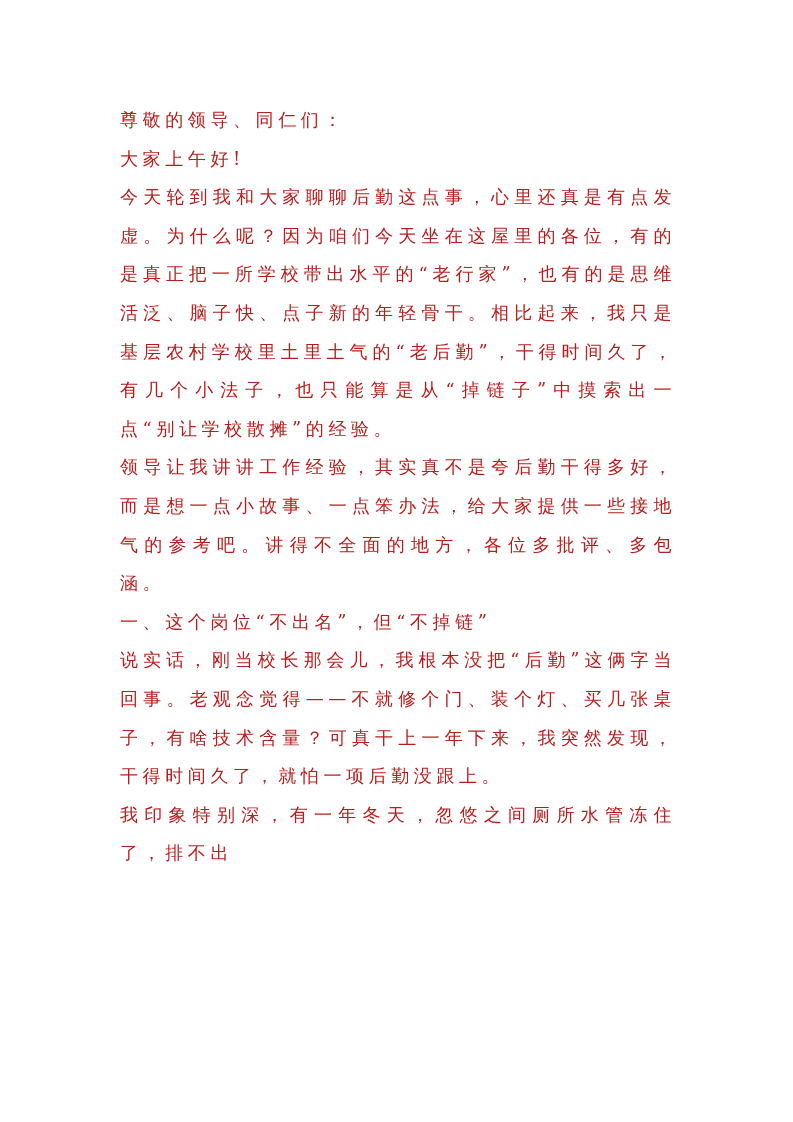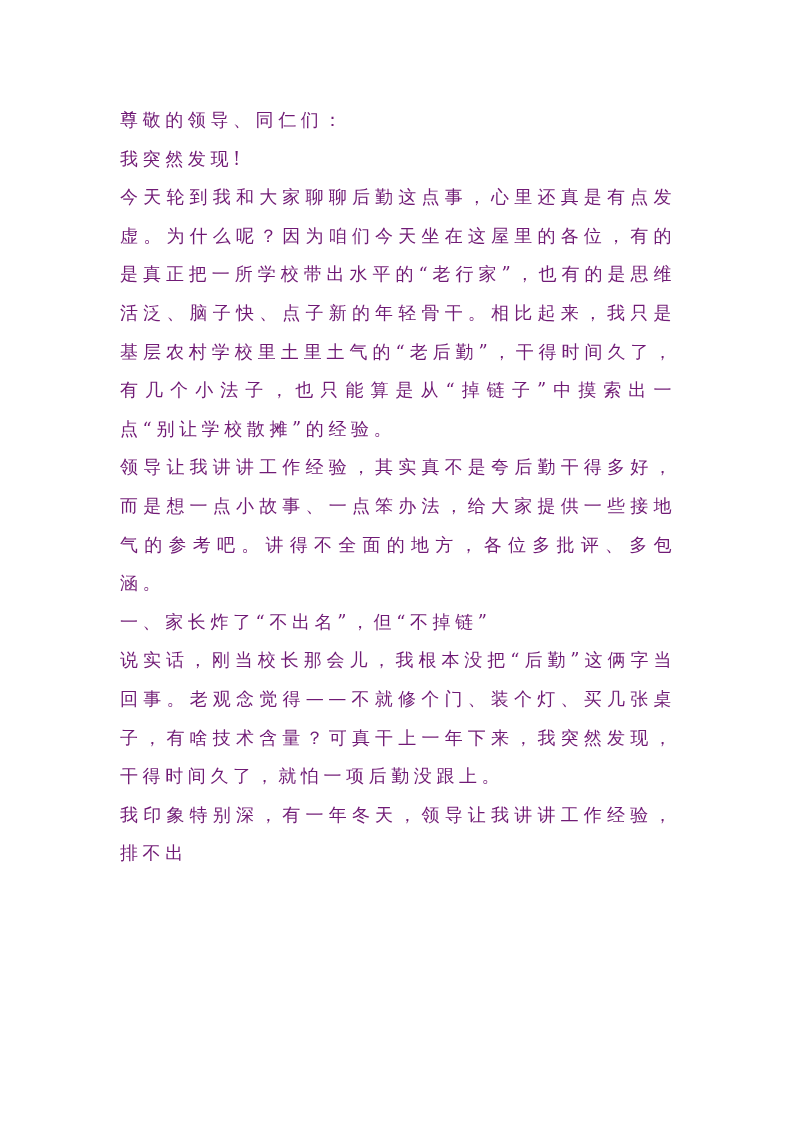--- a/index.html
+++ b/index.html
@@ -11,38 +11,38 @@
     width: 793px;
     height: 1122px;
     position: relative;
     overflow: hidden;
   }
   .page {
     position: absolute;
     left: 120px;
     top: 101px;
     width: 556px;
-    color: #701a75;
+    color: #b91c1c;
     font-family: "DejaVu Serif", "Liberation Serif", serif;
     font-size: 18px;
     line-height: 38.6px;
     letter-spacing: 4.6px;
   }
   .para {
     margin: 0;
     padding: 0;
     text-align: justify;
     text-justify: inter-character;
     word-break: break-all;
   }
 </style>
 </head>
 <body>
 
 <div class="page">
   <p class="para">尊敬的领导、同仁们：</p>
-  <p class="para">我突然发现!</p>
+  <p class="para">大家上午好!</p>
   <p class="para">今天轮到我和大家聊聊后勤这点事，心里还真是有点发虚。为什么呢？因为咱们今天坐在这屋里的各位，有的是真正把一所学校带出水平的“老行家”，也有的是思维活泛、脑子快、点子新的年轻骨干。相比起来，我只是基层农村学校里土里土气的“老后勤”，干得时间久了，有几个小法子，也只能算是从“掉链子”中摸索出一点“别让学校散摊”的经验。</p>
   <p class="para">领导让我讲讲工作经验，其实真不是夸后勤干得多好，而是想一点小故事、一点笨办法，给大家提供一些接地气的参考吧。讲得不全面的地方，各位多批评、多包涵。</p>
-  <p class="para">一、家长炸了“不出名”，但“不掉链”</p>
+  <p class="para">一、这个岗位“不出名”，但“不掉链”</p>
   <p class="para">说实话，刚当校长那会儿，我根本没把“后勤”这俩字当回事。老观念觉得——不就修个门、装个灯、买几张桌子，有啥技术含量？可真干上一年下来，我突然发现，干得时间久了，就怕一项后勤没跟上。</p>
-  <p class="para">我印象特别深，有一年冬天，领导让我讲讲工作经验，排不出</p>
+  <p class="para">我印象特别深，有一年冬天，忽悠之间厕所水管冻住了，排不出</p>
 </div>
 
 </body></html>

